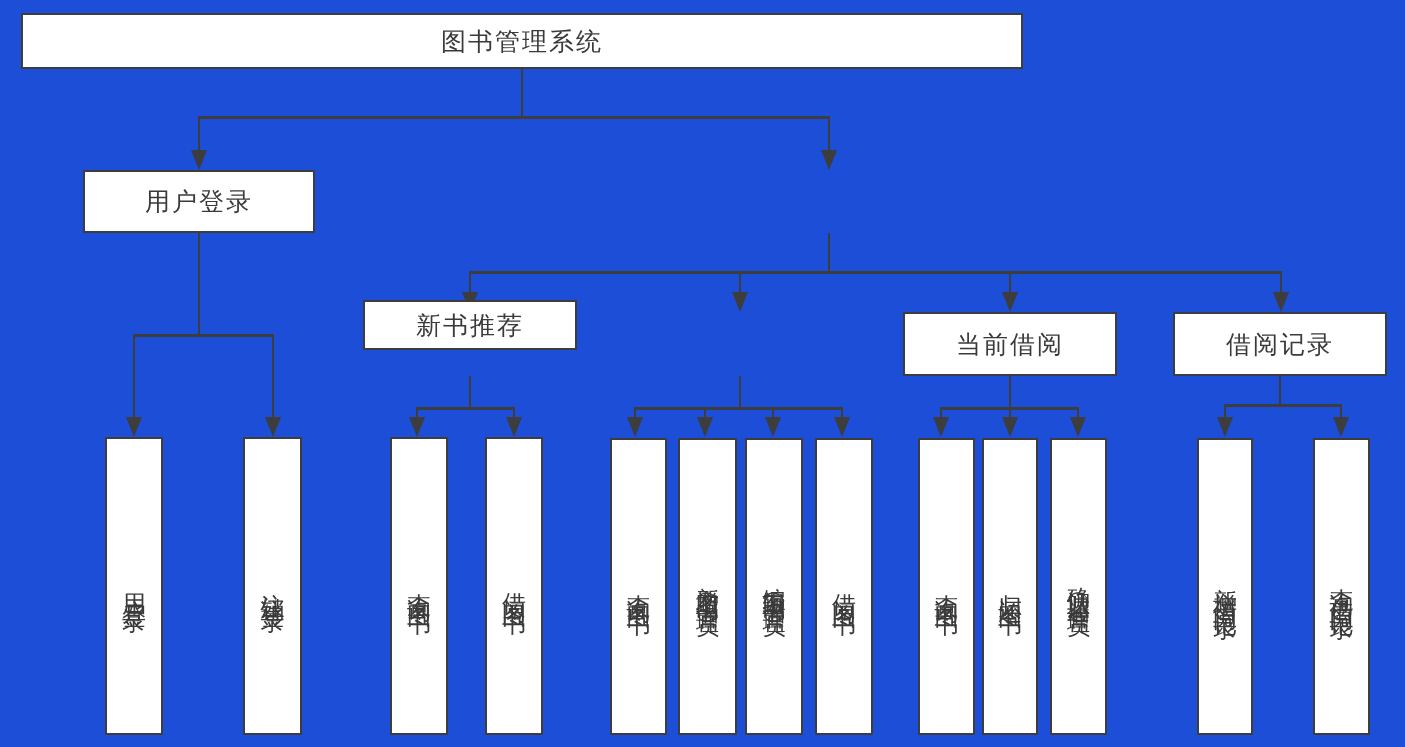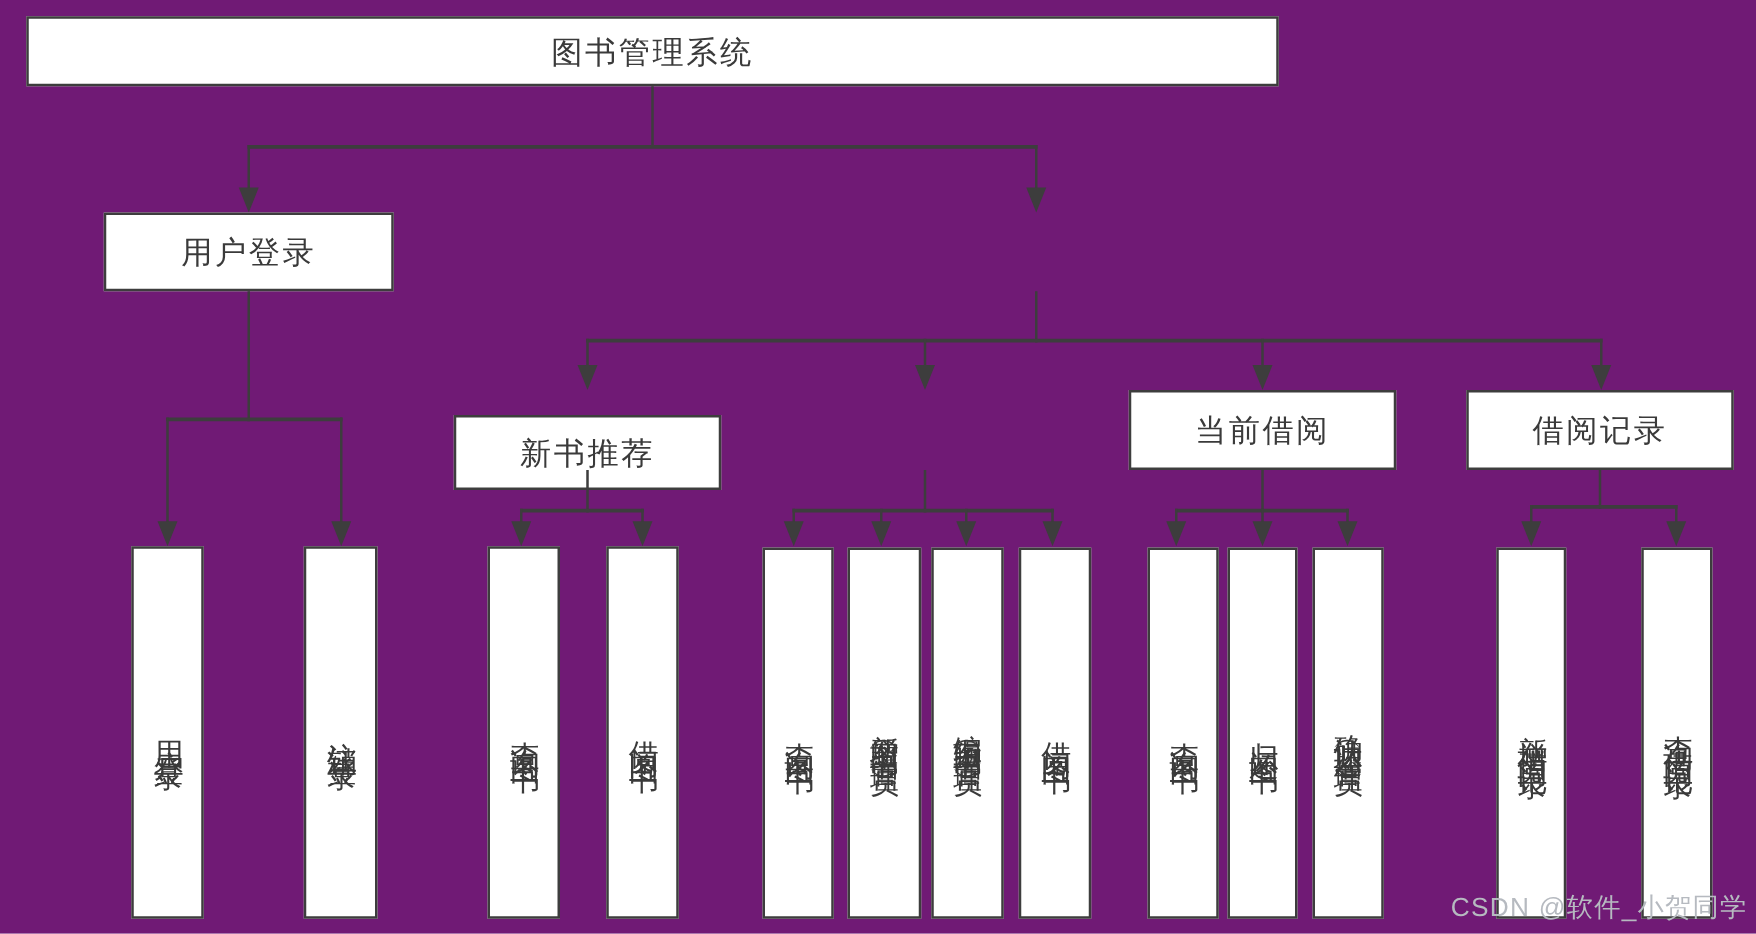--- a/index.html
+++ b/index.html
@@ -1,17 +1,17 @@
 <!DOCTYPE html>
 <html><head>
 <meta charset="utf-8">
 <style>
   html,body { margin:0; padding:0; background:#ffffff; }
   .canvas {
-    position:relative; width:1405px; height:747px; background:#701a75;
+    position:relative; width:1405px; height:747px; background:#1d4ed8;
     font-family:"Liberation Sans","DejaVu Sans",sans-serif; overflow:hidden;
   }
   .box {
     position:absolute; box-sizing:border-box; background:#ffffff;
     border:2px solid #3d3d3d; color:#3a3a3a;
     display:flex; align-items:center; justify-content:center;
     font-size:25px; letter-spacing:2px; white-space:nowrap;
   }
   .vbox {
     position:absolute; box-sizing:border-box; background:#ffffff;
@@ -61,21 +61,21 @@
   <div class="hline" style="left:469px; top:271px; width:813px;"></div>
   <div class="vline" style="left:469px;  top:271px; height:23px;"></div>
   <div class="arrow" style="left:462px;  top:292px;"></div>
   <div class="vline" style="left:739px;  top:271px; height:23px;"></div>
   <div class="arrow" style="left:732px;  top:292px;"></div>
   <div class="vline" style="left:1009px; top:271px; height:23px;"></div>
   <div class="arrow" style="left:1002px; top:292px;"></div>
   <div class="vline" style="left:1280px; top:271px; height:23px;"></div>
   <div class="arrow" style="left:1273px; top:292px;"></div>
 
-  <div class="box" style="left:363px;  top:332px; width:214px; height:60px;">新书推荐</div>
+  <div class="box" style="left:363px;  top:300px; width:214px; height:50px;">新书推荐</div>
   <div class="box" style="left:903px;  top:312px; width:214px; height:64px;">当前借阅</div>
   <div class="box" style="left:1173px; top:312px; width:214px; height:64px;">借阅记录</div>
 
   <div class="vline" style="left:469px; top:376px; height:34px;"></div>
   <div class="hline" style="left:416px; top:407px; width:99px;"></div>
   <div class="vline" style="left:416px; top:407px; height:13px;"></div>
   <div class="arrow" style="left:409px; top:417px;"></div>
   <div class="vline" style="left:513px; top:407px; height:13px;"></div>
   <div class="arrow" style="left:506px; top:417px;"></div>
 
@@ -117,15 +117,14 @@
   <div class="vbox tight" style="left:745px; top:438px; width:58px; height:297px;">编辑图书（管理员）</div>
   <div class="vbox" style="left:815px; top:438px; width:58px; height:297px;">借阅图书</div>
 
   <div class="vbox" style="left:918px; top:438px; width:57px; height:297px;">查询图书</div>
   <div class="vbox" style="left:982px; top:438px; width:56px; height:297px;">归还图书</div>
   <div class="vbox tight" style="left:1050px; top:438px; width:57px; height:297px;">确认归还（管理员）</div>
 
   <div class="vbox" style="left:1197px; top:438px; width:56px; height:297px;">新增借阅记录</div>
   <div class="vbox" style="left:1313px; top:438px; width:57px; height:297px;">查询借阅记录</div>
 
-  <div class="watermark">CSDN @软件_小贺同学</div>
 
 </div>
 
 </body></html>

